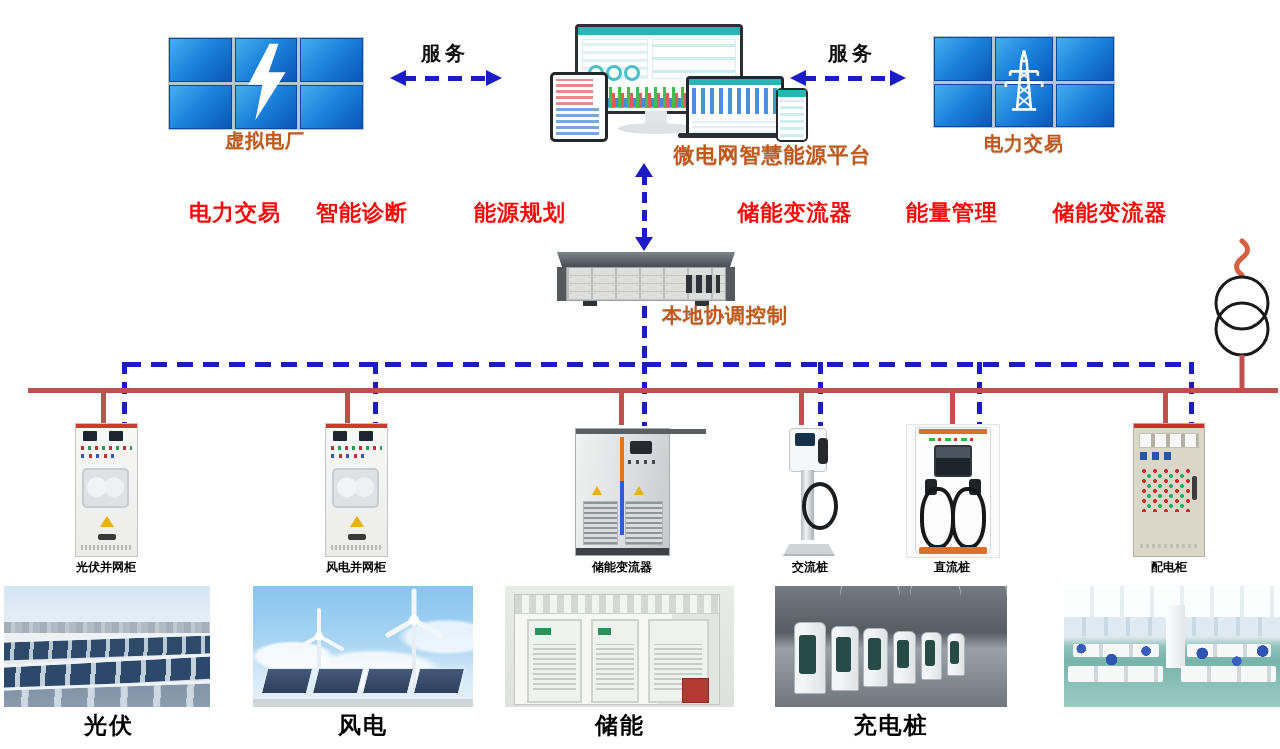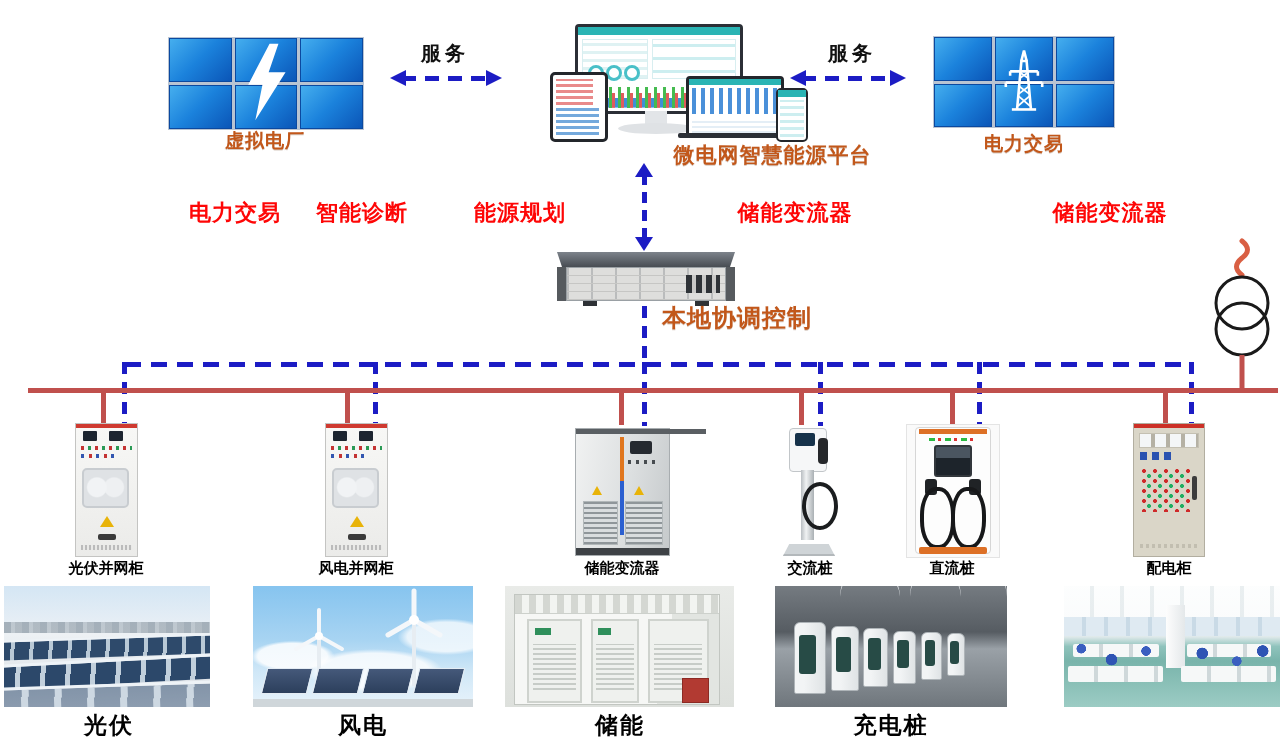--- a/index.html
+++ b/index.html
@@ -22,21 +22,21 @@
   .wall-icon{position:absolute;left:50%;top:50%;transform:translate(-50%,-50%);}
 
   
   .orange-label{color:var(--orange);font-weight:bold;font-size:19px;letter-spacing:1px;
                 text-shadow:0 1px 0 rgba(90,40,0,.25);}
   .platform-label{font-size:21px;}
   .service-label{color:#111;font-weight:bold;font-size:20px;letter-spacing:4px;}
   .cap{position:absolute;top:198px;width:130px;text-align:center;color:var(--ftred);
        font-weight:bold;font-size:22px;letter-spacing:1px;}
   .dev-label{position:absolute;top:559px;width:140px;text-align:center;color:#000;
-             font-weight:bold;font-size:15px;}
+             font-weight:bold;font-size:12px;}
   .photo-label{position:absolute;top:710px;width:160px;text-align:center;color:#000;
                font-weight:bold;font-size:23px;letter-spacing:2px;}
   .watermark{position:absolute;left:984px;top:704px;font-size:27px;font-weight:bold;color:#fff;
     text-shadow:-2px 0 #000,2px 0 #000,0 -2px #000,0 2px #000,-1px -1px #000,1px 1px #000,-1px 1px #000,1px -1px #000;}
 
   
   .harrow{position:absolute;height:16px;}
   .harrow .ln{position:absolute;left:12px;right:12px;top:6px;height:5px;
               background:repeating-linear-gradient(90deg,var(--blue) 0 14px,transparent 14px 23px);}
   .harrow .tl{position:absolute;left:0;top:0;width:0;height:0;
@@ -320,39 +320,40 @@
         <path d="M16 74 H44"></path>
       </svg>
     </span>
   </div>
   <div class="abs orange-label ctr" style="left:954px;top:131px;width:140px;">电力交易</div>
 
   <div class="cap" style="left:170px;">电力交易</div>
   <div class="cap" style="left:297px;">智能诊断</div>
   <div class="cap" style="left:455px;">能源规划</div>
   <div class="cap" style="left:730px;">储能变流器</div>
+  <div class="cap" style="left:887px;">能量管理</div>
   <div class="cap" style="left:1045px;">储能变流器</div>
 
   <div class="varrow">
     <div class="up"></div>
     <div class="ln"></div>
     <div class="dn"></div>
   </div>
 
   <div class="abs server">
     <div class="srv-top"></div>
     <div class="srv-ear" style="left:4px;"></div>
     <div class="srv-ear" style="right:4px;"></div>
     <div class="srv-body">
       <div class="srv-ports"></div>
     </div>
     <div class="srv-foot" style="left:30px;"></div>
     <div class="srv-foot" style="right:30px;"></div>
   </div>
-  <div class="abs orange-label" style="left:662px;top:302px;width:180px;font-size:24px;">本地协调控制</div>
+  <div class="abs orange-label" style="left:662px;top:302px;width:180px;font-size:20px;">本地协调控制</div>
 
   <div class="vdash" style="left:642px;top:306px;height:58px;"></div>
   <div class="comm-line"></div>
   <div class="vdash bdrop" style="left:122px;"></div>
   <div class="vdash bdrop" style="left:373px;"></div>
   <div class="vdash bdrop" style="left:642px;"></div>
   <div class="vdash bdrop" style="left:818px;"></div>
   <div class="vdash bdrop" style="left:977px;"></div>
   <div class="vdash bdrop" style="left:1189px;"></div>
 

